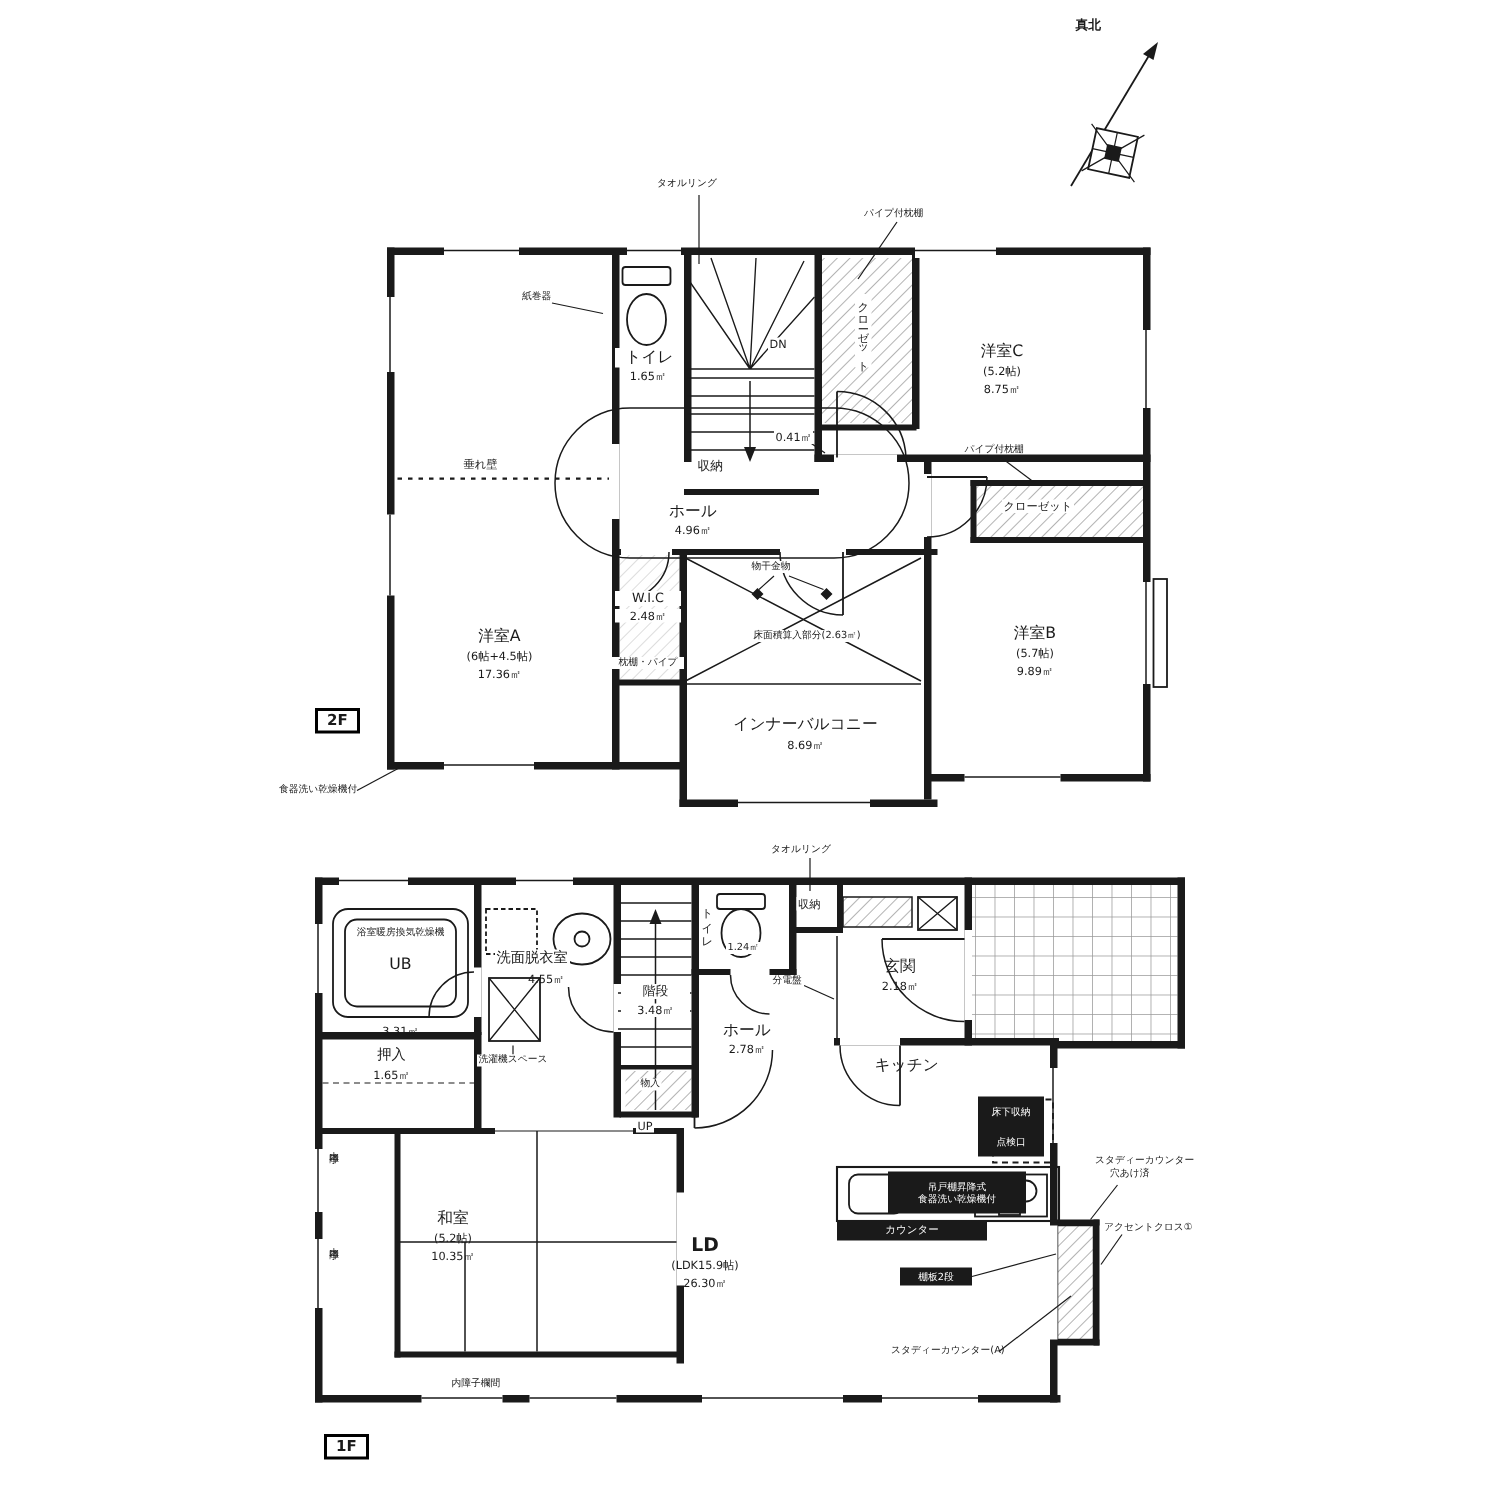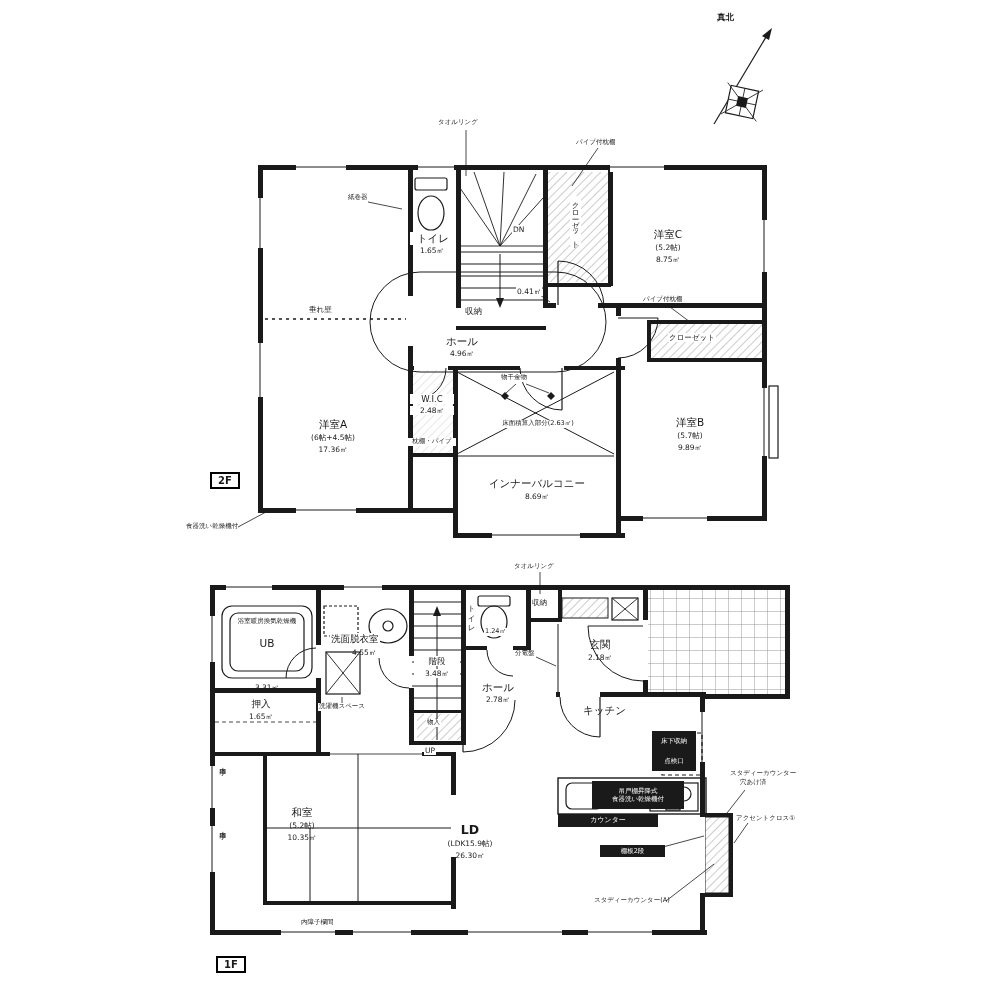--- a/index.html
+++ b/index.html
@@ -340,21 +340,21 @@
   <span>床下収納</span>
   <span>点検口</span>
 </div>
 <div class="inv" style="left:592px;top:781px;width:92px;height:28px;font-size:6.5px;">
   <span>吊戸棚昇降式</span>
   <span>食器洗い乾燥機付</span>
 </div>
 <div class="inv" style="left:558px;top:814px;width:100px;height:13px;font-size:7px;">
   <span>カウンター</span>
 </div>
-<div class="inv" style="left:600px;top:845px;width:65px;height:12px;font-size:6.5px;text-align:center;">
+<div class="inv" style="left:600px;top:845px;width:48px;height:12px;font-size:6.5px;text-align:center;">
   <span>棚板2段</span>
 </div>
 <div class="lbl s6" style="left:594px;top:897px;">スタディーカウンター(A)</div>
 <div class="lbl s6" style="left:730px;top:770px;">スタディーカウンター</div>
 <div class="lbl s6" style="left:740px;top:779px;">穴あけ済</div>
 <div class="lbl s6" style="left:736px;top:815px;">アクセントクロス①</div>
 <div class="badge" style="left:216px;top:956px;">1F</div>
 <div class="lbl s8 bgw" style="left:716px;top:12px;font-weight:bold;">真北</div>
 
 </div>

